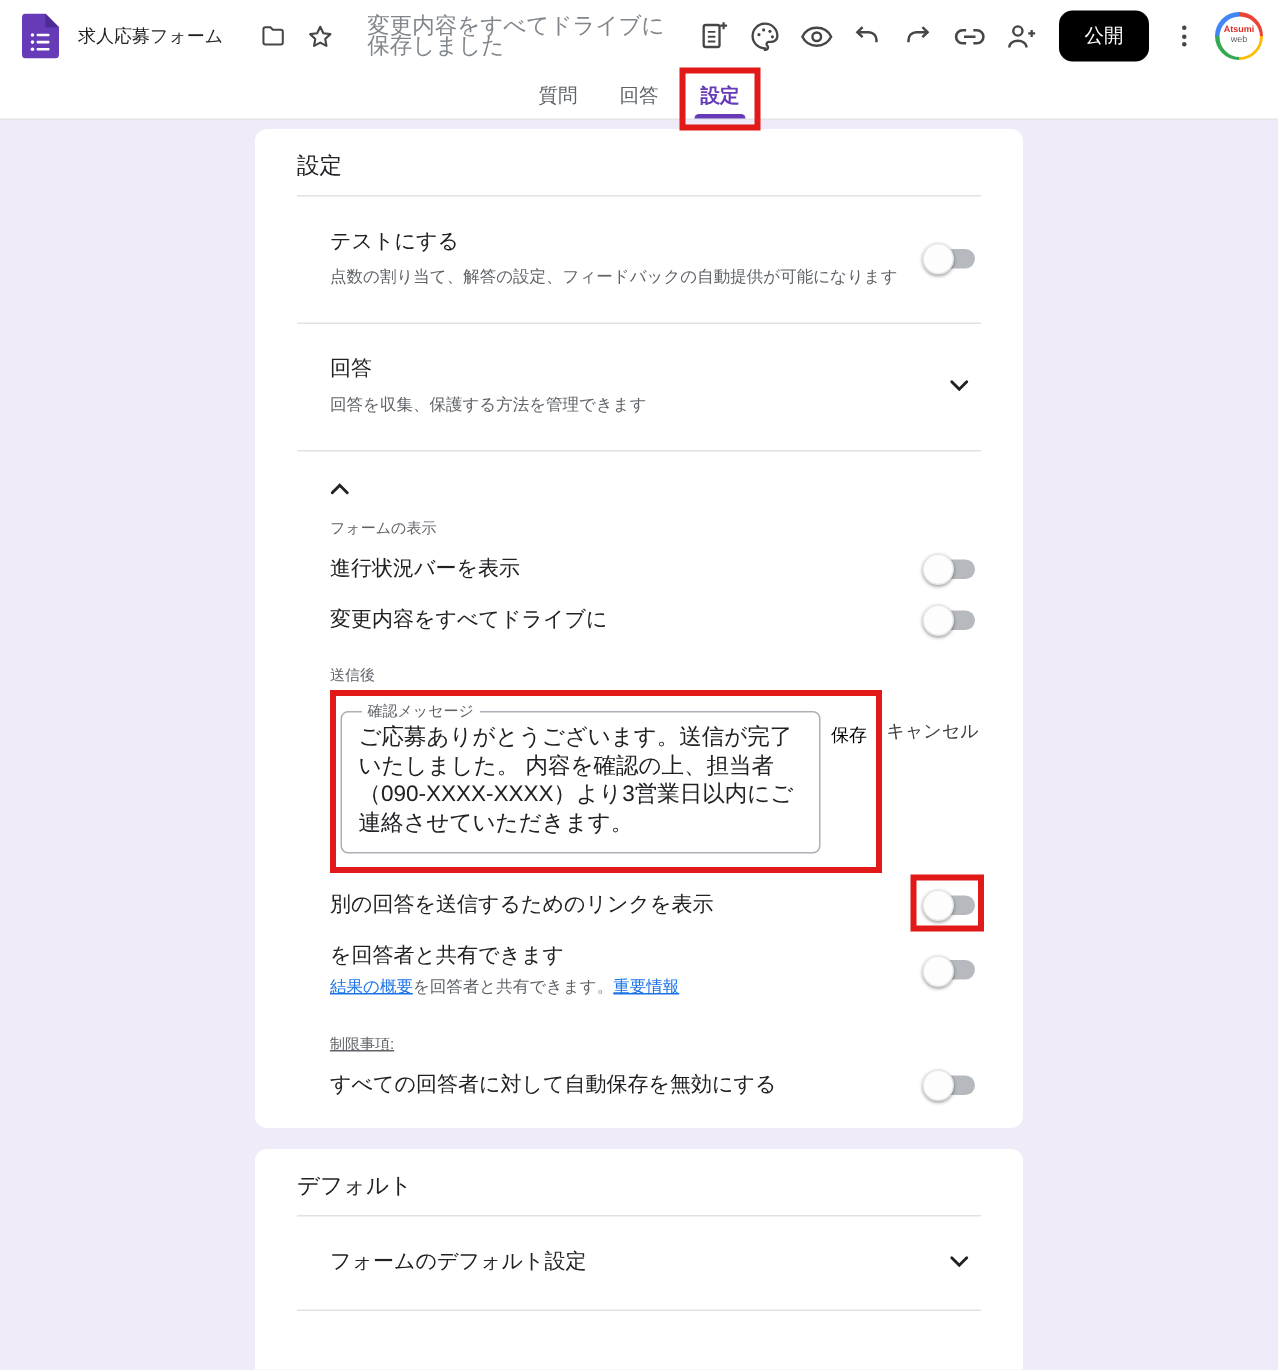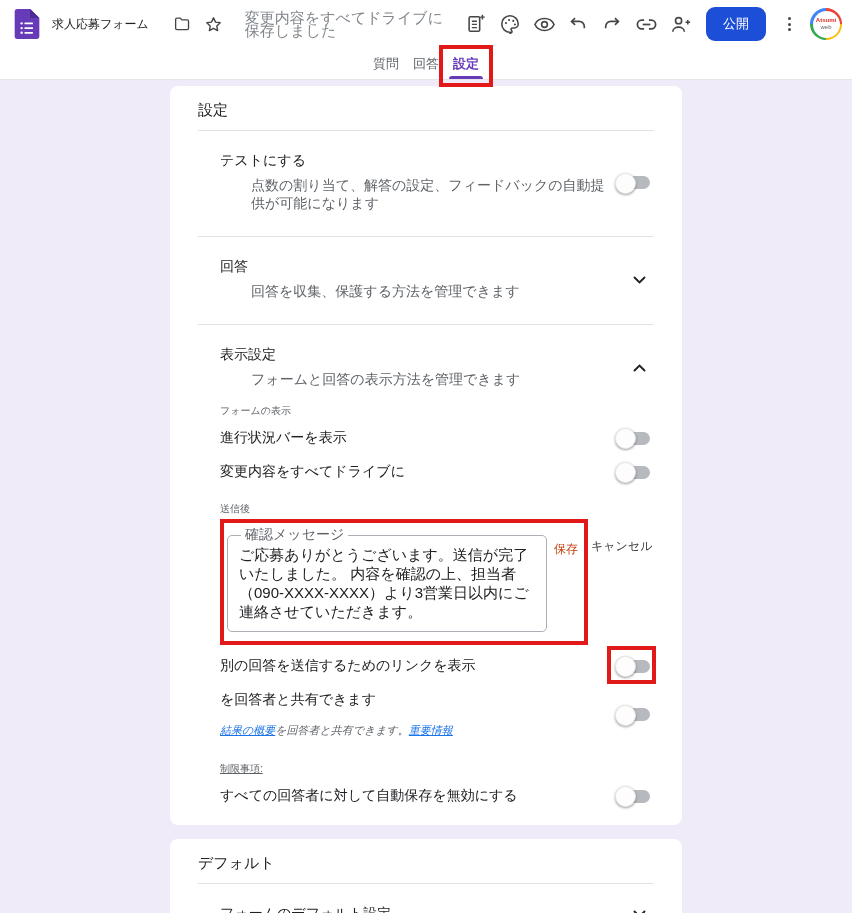--- a/index.html
+++ b/index.html
@@ -13,61 +13,61 @@
   
   .header { background:#fff; }
   .header-top { height:48px; display:flex; align-items:center; padding:0 10px 0 12px; }
   .logo { width:30px; height:32px; display:flex; align-items:center; justify-content:center; margin-right:10px; cursor:pointer; }
   .form-title { font-size:12px; color:#202124; margin-right:20px; white-space:nowrap; }
   .small-ic { width:26px; height:26px; display:flex; align-items:center; justify-content:center; margin-right:6px; color:#444746; cursor:pointer; }
   .saved-status { font-size:15px; line-height:13px; color:#80868b; margin-left:12px; cursor:pointer; }
   .spacer { flex:1; }
   .toolbar { display:flex; align-items:center; gap:10px; }
   .tb-icon { width:24px; height:24px; display:flex; align-items:center; justify-content:center; color:#444746; cursor:pointer; }
-  .publish-btn { background:#1d4ed8; color:#fff; border:none; border-radius:9px; font-size:13px; padding:8px 17px; margin:0 4px; cursor:pointer; font-family:Liberation Sans, sans-serif; }
+  .publish-btn { background:#000000; color:#fff; border:none; border-radius:9px; font-size:13px; padding:8px 17px; margin:0 4px; cursor:pointer; font-family:Liberation Sans, sans-serif; }
   .kebab { width:18px; height:24px; display:flex; flex-direction:column; align-items:center; justify-content:center; gap:2.5px; cursor:pointer; }
   .kebab i { width:3px; height:3px; border-radius:50%; background:#444746; }
   .avatar { width:32px; height:32px; border-radius:50%; padding:2.5px; background:conic-gradient(#ea4335 0 25%, #fbbc04 25% 50%, #34a853 50% 75%, #4285f4 75% 100%); cursor:pointer; margin-left:2px; }
   .avatar-inner { width:100%; height:100%; background:#fff; border-radius:50%; display:flex; flex-direction:column; align-items:center; justify-content:center; font-size:6px; line-height:7px; }
   .avatar-inner .l1 { color:#d93025; font-weight:bold; }
   .avatar-inner .l2 { color:#5f6368; }
   
-  .tabs { height:32px; display:flex; justify-content:center; border-bottom:1px solid #e4e4ea; }
+  .tabs { height:32px; display:flex; justify-content:center; gap:14px; border-bottom:1px solid #e4e4ea; }
   .tab { position:relative; display:flex; align-items:center; padding:0 7px; font-size:13px; color:#5f6368; cursor:pointer; }
   .tab.active { color:#673ab7; font-weight:bold; }
   .tab-underline { position:absolute; left:3px; right:3px; bottom:0; height:3px; background:#673ab7; border-radius:3px 3px 0 0; }
   .annotation-tab { position:absolute; left:-7px; right:-7px; top:-3px; bottom:-8px; border:4px solid #e11919; z-index:6; pointer-events:none; }
   
   .card { width:512px; margin:0 auto; background:#fff; border-radius:8px; padding:0 28px; }
   .card1 { margin-top:6px; }
   .card2 { margin-top:14px; }
   .card-heading { font-size:15px; font-weight:400; color:#202124; padding:15px 0 10px; }
   .hr { height:1px; background:#e0e2e6; }
   .srow { display:flex; align-items:center; justify-content:space-between; padding:21px 4px 23px 22px; }
   .row-title { font-size:14px; color:#202124; }
-  .row-sub { font-size:14px; color:#5f6368; margin-top:7px;margin-left:31px; }
+  .row-sub { font-size:11px; color:#5f6368; margin-top:7px; }
   .srow.no-bottom { padding-bottom:2px; }
   .chevron { margin-right:4px; display:flex; }
   
   .switch { position:relative; width:33px; height:13px; border-radius:7px; background:#b6babf; cursor:pointer; flex:none; }
   .switch::after { content:""; position:absolute; left:-2px; top:-3.5px; width:19px; height:19px; border-radius:50%; background:#fdfdfd; border:1px solid #e8e8e8; box-shadow:0 1px 2.5px rgba(0,0,0,.4); }
   
   .sub-label { font-size:10px; color:#5f6368; margin:13px 0 3px 22px; }
   .sub-row { display:flex; align-items:center; justify-content:space-between; padding:8px 4px 8px 22px; font-size:14px; color:#202124; min-height:30px;gap:34px; }
   .toggle-wrap { position:relative; display:inline-flex; flex:none; }
   .annotation-toggle { position:absolute; top:-14px; bottom:-11px; left:-10px; right:-6px; border:4px solid #e11919; pointer-events:none; }
   
   .confirm-wrap { display:flex; align-items:flex-start; margin:2px 0 4px 22px; }
   .redbox { border:4px solid #e11919; display:flex; align-items:flex-start; padding:3px 4px 9px 3px; }
   .confirm-field { width:320px; margin:0; border:1px solid #abb0b6; border-radius:5px; padding:0 11px 10px; background:#fff; }
-  .confirm-field legend { font-size:14px; color:#5f6368; padding:0 4px; margin-left:2px; }
+  .confirm-field legend { font-size:10px; color:#5f6368; padding:0 4px; margin-left:2px; }
   .confirm-text { font-size:15px; line-height:19px; color:#202124; margin-top:1px; }
-  .save-link { font-size:12px; color:#c2410c; margin:15px 2px 0 7px; white-space:nowrap; cursor:pointer; }
+  .save-link { font-size:12px; color:#000000; margin:15px 2px 0 7px; white-space:nowrap; cursor:pointer; }
   .cancel-link { font-size:12px; color:#3c4043; margin:19px 0 0 3px; white-space:nowrap; cursor:pointer; }
-  .results-sub { font-size:11px; color:#5f6368; margin-top:14px;font-style:italic; }
+  .results-sub { font-size:11px; color:#5f6368; margin-top:4px; }
   .results-sub a { color:#1a73e8; text-decoration:underline; cursor:pointer; }
 </style>
 </head>
 <body>
 
 <header class="header">
   <div class="header-top">
     <div class="logo">
       <svg width="26" height="30" viewBox="0 0 24 28">
         <path d="M15 0H3a2.5 2.5 0 0 0-2.5 2.5v23A2.5 2.5 0 0 0 3 28h18a2.5 2.5 0 0 0 2.5-2.5V8.5L15 0z" fill="#673ab7"></path>
@@ -196,24 +196,20 @@
       </div>
       <span class="chevron">
         <svg width="13" height="8" viewBox="0 0 13 8" fill="none" stroke="#202124" stroke-width="1.9" stroke-linecap="round">
             <path d="M1.5 1.5 6.5 6.5 11.5 1.5"></path>
           </svg>
       </span>
     </div>
     <div class="hr"></div>
 
     <div class="srow no-bottom">
-      <div>
-        <div class="row-title">表示設定</div>
-        <div class="row-sub">フォームと回答の表示方法を管理できます</div>
-      </div>
       <span class="chevron">
         <svg width="13" height="8" viewBox="0 0 13 8" fill="none" stroke="#202124" stroke-width="1.9" stroke-linecap="round">
             <path d="M1.5 6.5 6.5 1.5 11.5 6.5"></path>
           </svg>
       </span>
     </div>
 
     <div class="sub-label">フォームの表示</div>
 
     <div class="sub-row">

